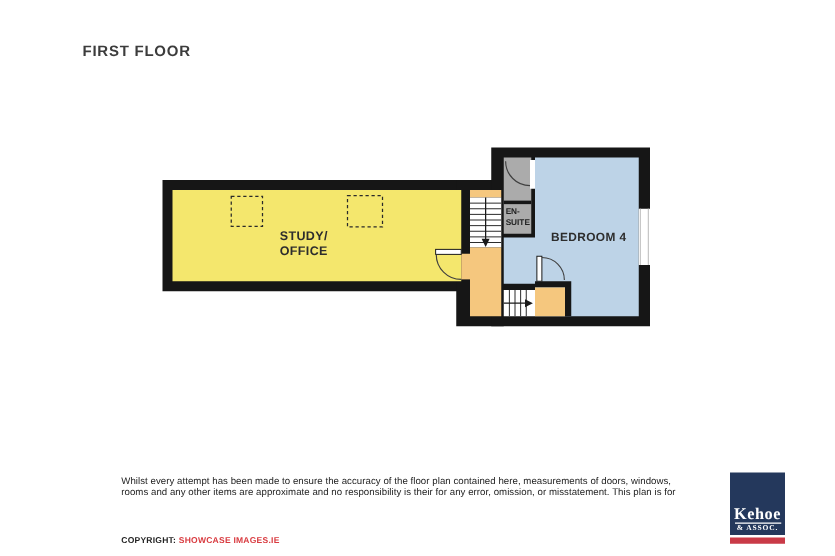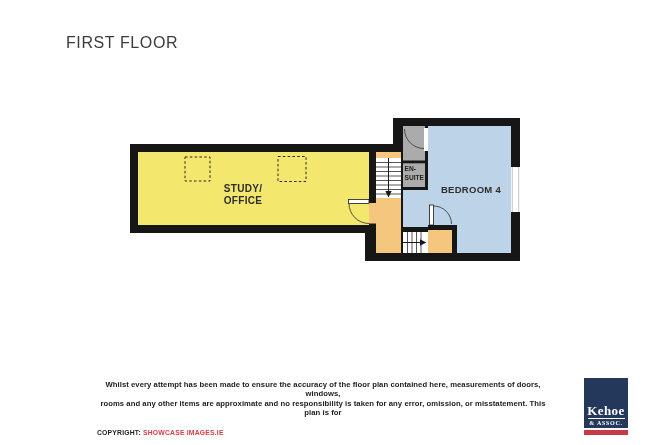--- a/index.html
+++ b/index.html
@@ -1,22 +1,22 @@
 <!DOCTYPE html>
 <html><head>
 <meta charset="utf-8">
 <style>
   html,body{margin:0;padding:0;background:#ffffff;}
   .canvas{position:relative;width:668px;height:445px;background:#ffffff;
           font-family:"Liberation Sans",sans-serif;overflow:hidden;}
-  .page-title{position:absolute;left:66px;top:34px;font-size:16px;font-weight:400;
+  .page-title{position:absolute;left:66px;top:34px;font-size:12px;font-weight:700;
               letter-spacing:.6px;color:#3c3c3c;}
   svg{position:absolute;left:0;top:0;}
   .disclaimer{position:absolute;left:97px;top:380px;width:452px;color:#1c1c1c;
-              font-size:7.7px;line-height:9.45px;font-weight:700;letter-spacing:.05px;text-align:center;}
+              font-size:7.7px;line-height:9.45px;font-weight:400;letter-spacing:.05px;}
   .copyright{position:absolute;left:97px;top:429px;font-size:6.8px;font-weight:700;
              color:#222222;letter-spacing:.2px;}
   .copyright .red{color:#d93b40;}
   .logo{position:absolute;left:584px;top:378px;width:44px;}
   .logo-box{width:44px;height:50px;background:#24385c;display:flex;flex-direction:column;
             justify-content:flex-end;align-items:center;padding-bottom:2px;box-sizing:border-box;}
   .logo-name{color:#ffffff;font-family:"Liberation Serif",serif;font-weight:700;
              font-size:13px;line-height:13px;letter-spacing:.4px;margin-top:16px;}
   .logo-rule{width:37px;height:1px;background:#ffffff;margin:1px 0 1px 0;}
   .logo-sub{color:#ffffff;font-family:"Liberation Serif",serif;font-weight:700;
@@ -79,21 +79,21 @@
     <text x="243" y="204" text-anchor="middle" font-family="Liberation Sans, sans-serif" font-size="10" font-weight="bold" fill="#2d2d2d" letter-spacing="0.3">OFFICE</text>
 
     <text x="404.5" y="171" font-family="Liberation Sans, sans-serif" font-size="6.6" font-weight="bold" fill="#222222">EN-</text>
     <text x="404.5" y="180" font-family="Liberation Sans, sans-serif" font-size="6.6" font-weight="bold" fill="#222222">SUITE</text>
 
     <text x="471" y="193" text-anchor="middle" font-family="Liberation Sans, sans-serif" font-size="9.5" font-weight="bold" fill="#2d2d2d" letter-spacing="0.3">BEDROOM 4</text>
   </svg>
 
   <div class="disclaimer">
     <div>Whilst every attempt has been made to ensure the accuracy of the floor plan contained here, measurements of doors, windows,</div>
-    <div>rooms and any other items are approximate and no responsibility is taken for any error, omission, or misstatement.  This plan is for</div>
+    <div>rooms and any other items are approximate and no responsibility is their for any error, omission, or misstatement.  This plan is for</div>
   </div>
 
   <div class="copyright"><span>COPYRIGHT: </span><span class="red">SHOWCASE IMAGES.IE</span></div>
 
   <div class="logo">
     <div class="logo-box">
       <div class="logo-name">Kehoe</div>
       <div class="logo-rule"></div>
       <div class="logo-sub">&amp; ASSOC.</div>
     </div>

